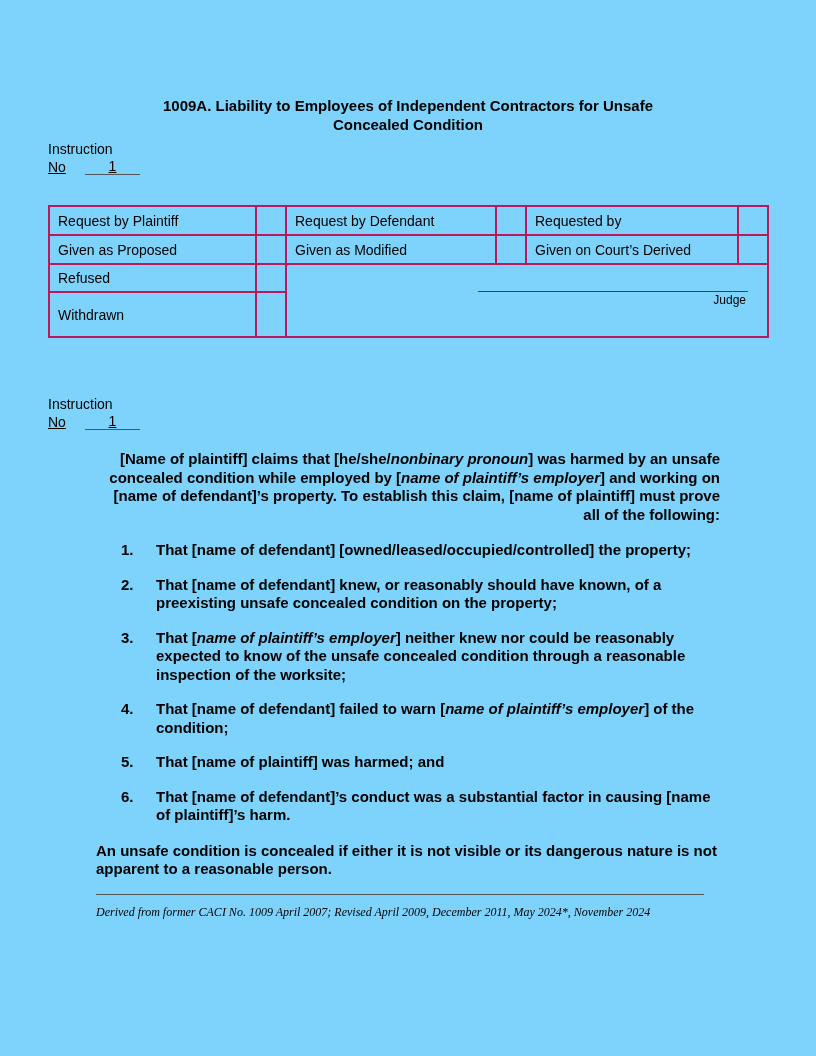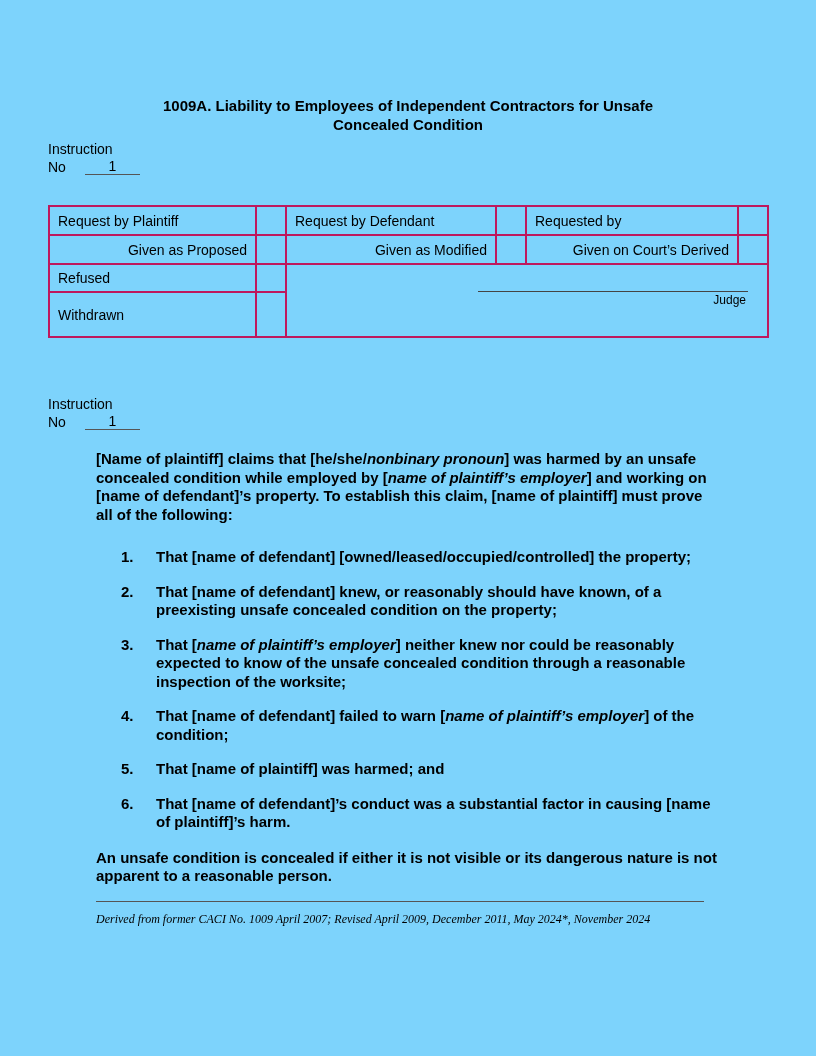--- a/index.html
+++ b/index.html
@@ -20,21 +20,21 @@
     font-weight: bold;
     line-height: 19px;
   }
   .instruction-block {
     margin-left: 48px;
     font-size: 14px;
     line-height: 15px;
   }
   .instruction-block.top { margin-top: 8px; }
   .instruction-block.mid { margin-top: 59px; }
-  .no-row { display: flex; align-items: flex-end; margin-top: 2px; }
+  .no-row { display: flex; align-items: flex-end; margin-top: 2px; text-decoration: underline; }
   .no-label { width: 37px; }
   .number-blank {
     width: 55px;
     border-bottom: 1px solid #555;
     text-align: center;
     font-size: 14px;
     line-height: 15px;
   }
   table.request-table {
     border-collapse: collapse;
@@ -43,21 +43,21 @@
     margin: 30px 0 0 48px;
   }
   table.request-table td {
     border: 2px solid #be185d;
     font-size: 14px;
     padding: 0 8px;
     vertical-align: middle;
     overflow: hidden;
   }
   tr.r1 { height: 29px; }
-  tr.r2 { height: 29px; text-align: right; }
+  tr.r2 { height: 29px; }
   tr.r3 { height: 28px; }
   tr.r4 { height: 45px; }
   td.merged-cell {
     vertical-align: bottom;
     padding: 0;
   }
   .sig-line {
     margin: 0 11px 0 183px;
     border-bottom: 1px solid #444;
     height: 1px;
@@ -68,21 +68,21 @@
     line-height: 14px;
     padding: 1px 13px 3px 0;
   }
   .body-copy {
     margin: 20px 0 0 96px;
     width: 624px;
     font-size: 15px;
     font-weight: bold;
     line-height: 18.5px;
   }
-  .intro-para { margin-bottom: 24px; }
+  .intro-para { margin-bottom: 17px; text-align: right; }
   .numbered-item { display: flex; margin-top: 16px; }
   .item-number { width: 60px; padding-left: 25px; flex: none; }
   .item-text { flex: 1; }
   .closing-para { margin-top: 17px; }
   .it { font-style: italic; }
   .footer-rule {
     margin: 15px 0 0 96px;
     width: 608px;
     border-top: 1px solid #555;
     height: 0;

